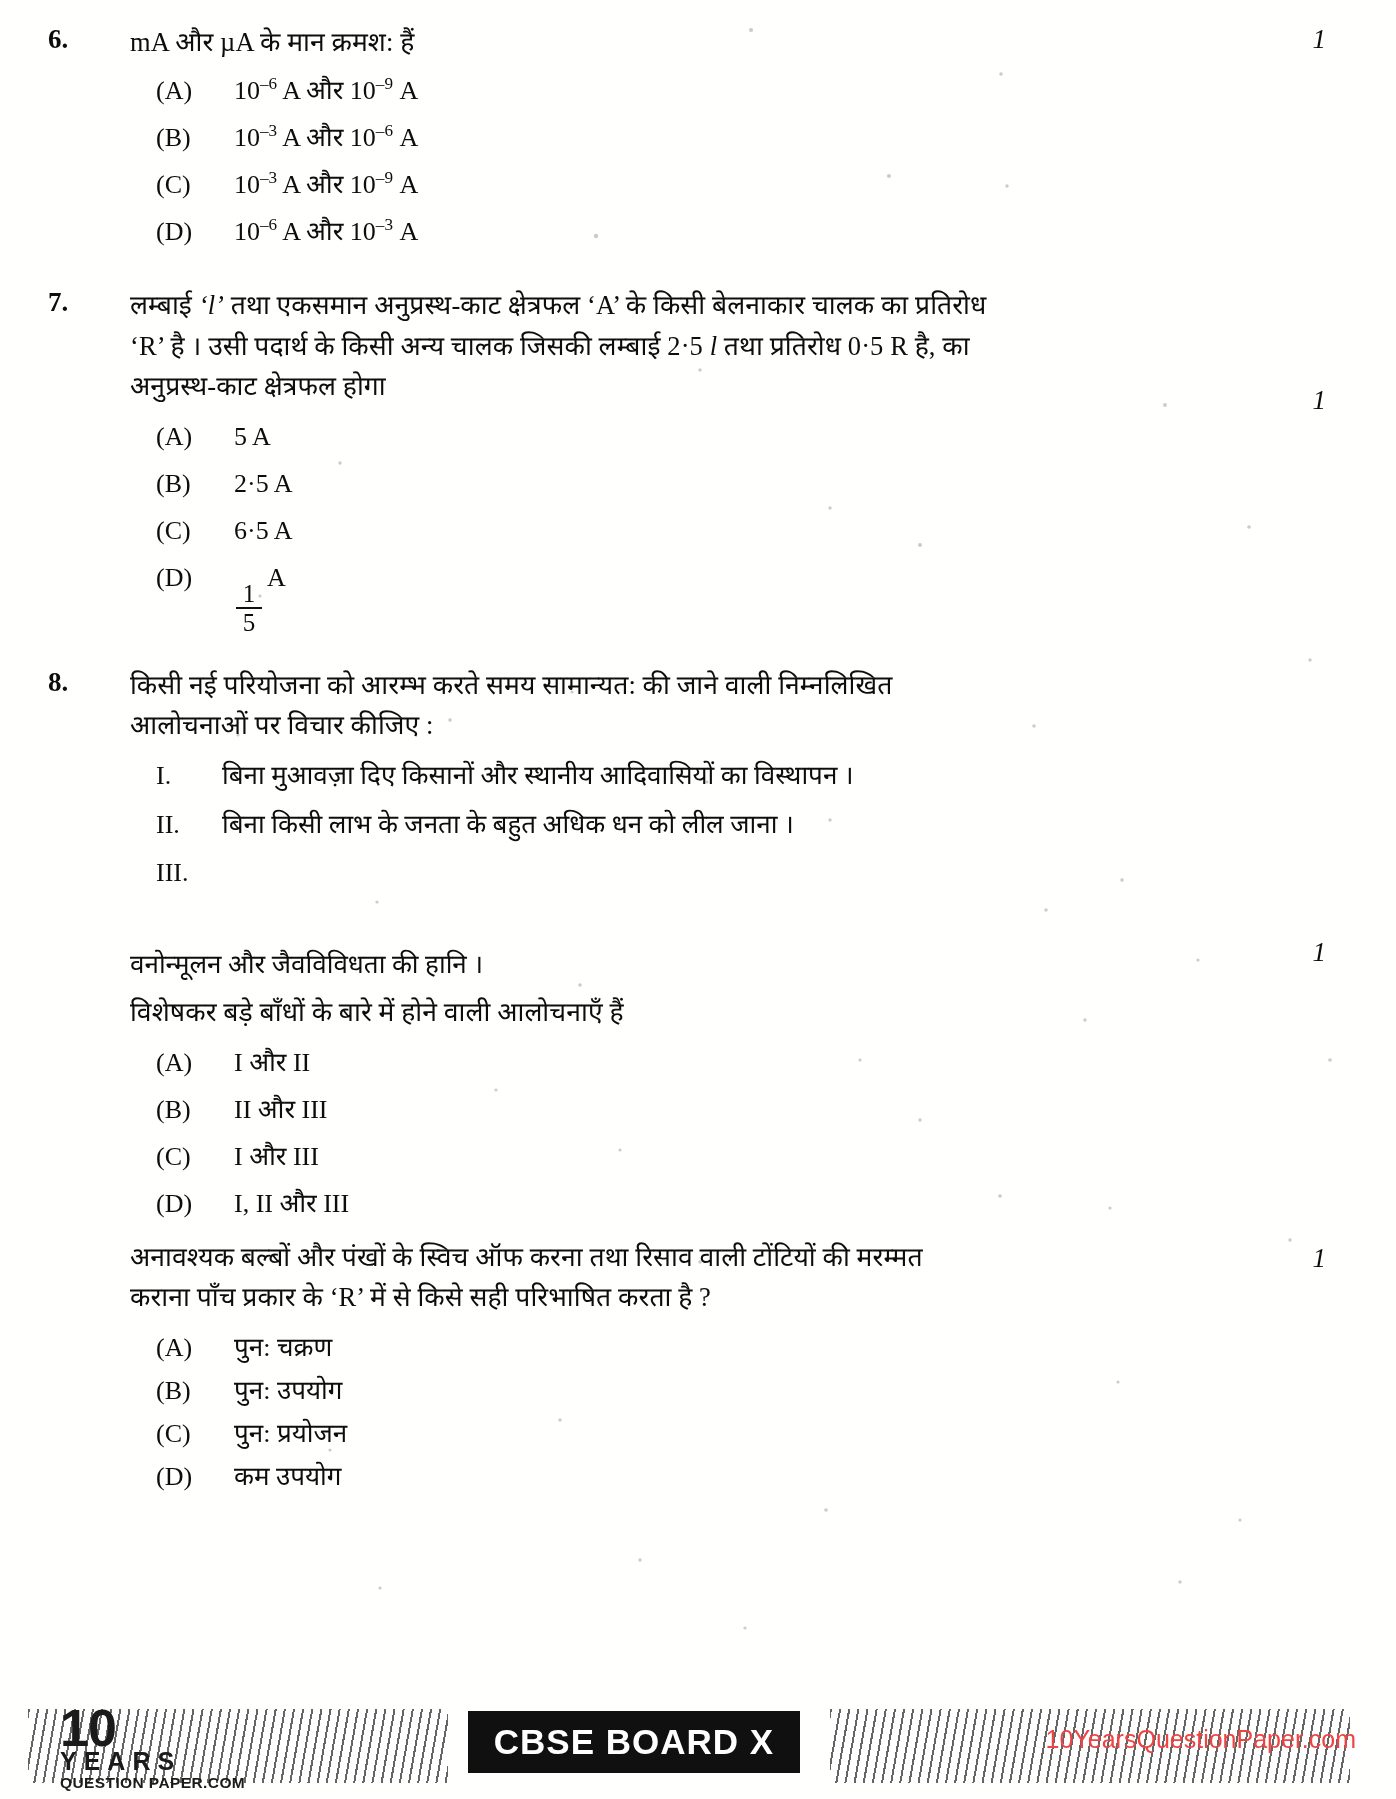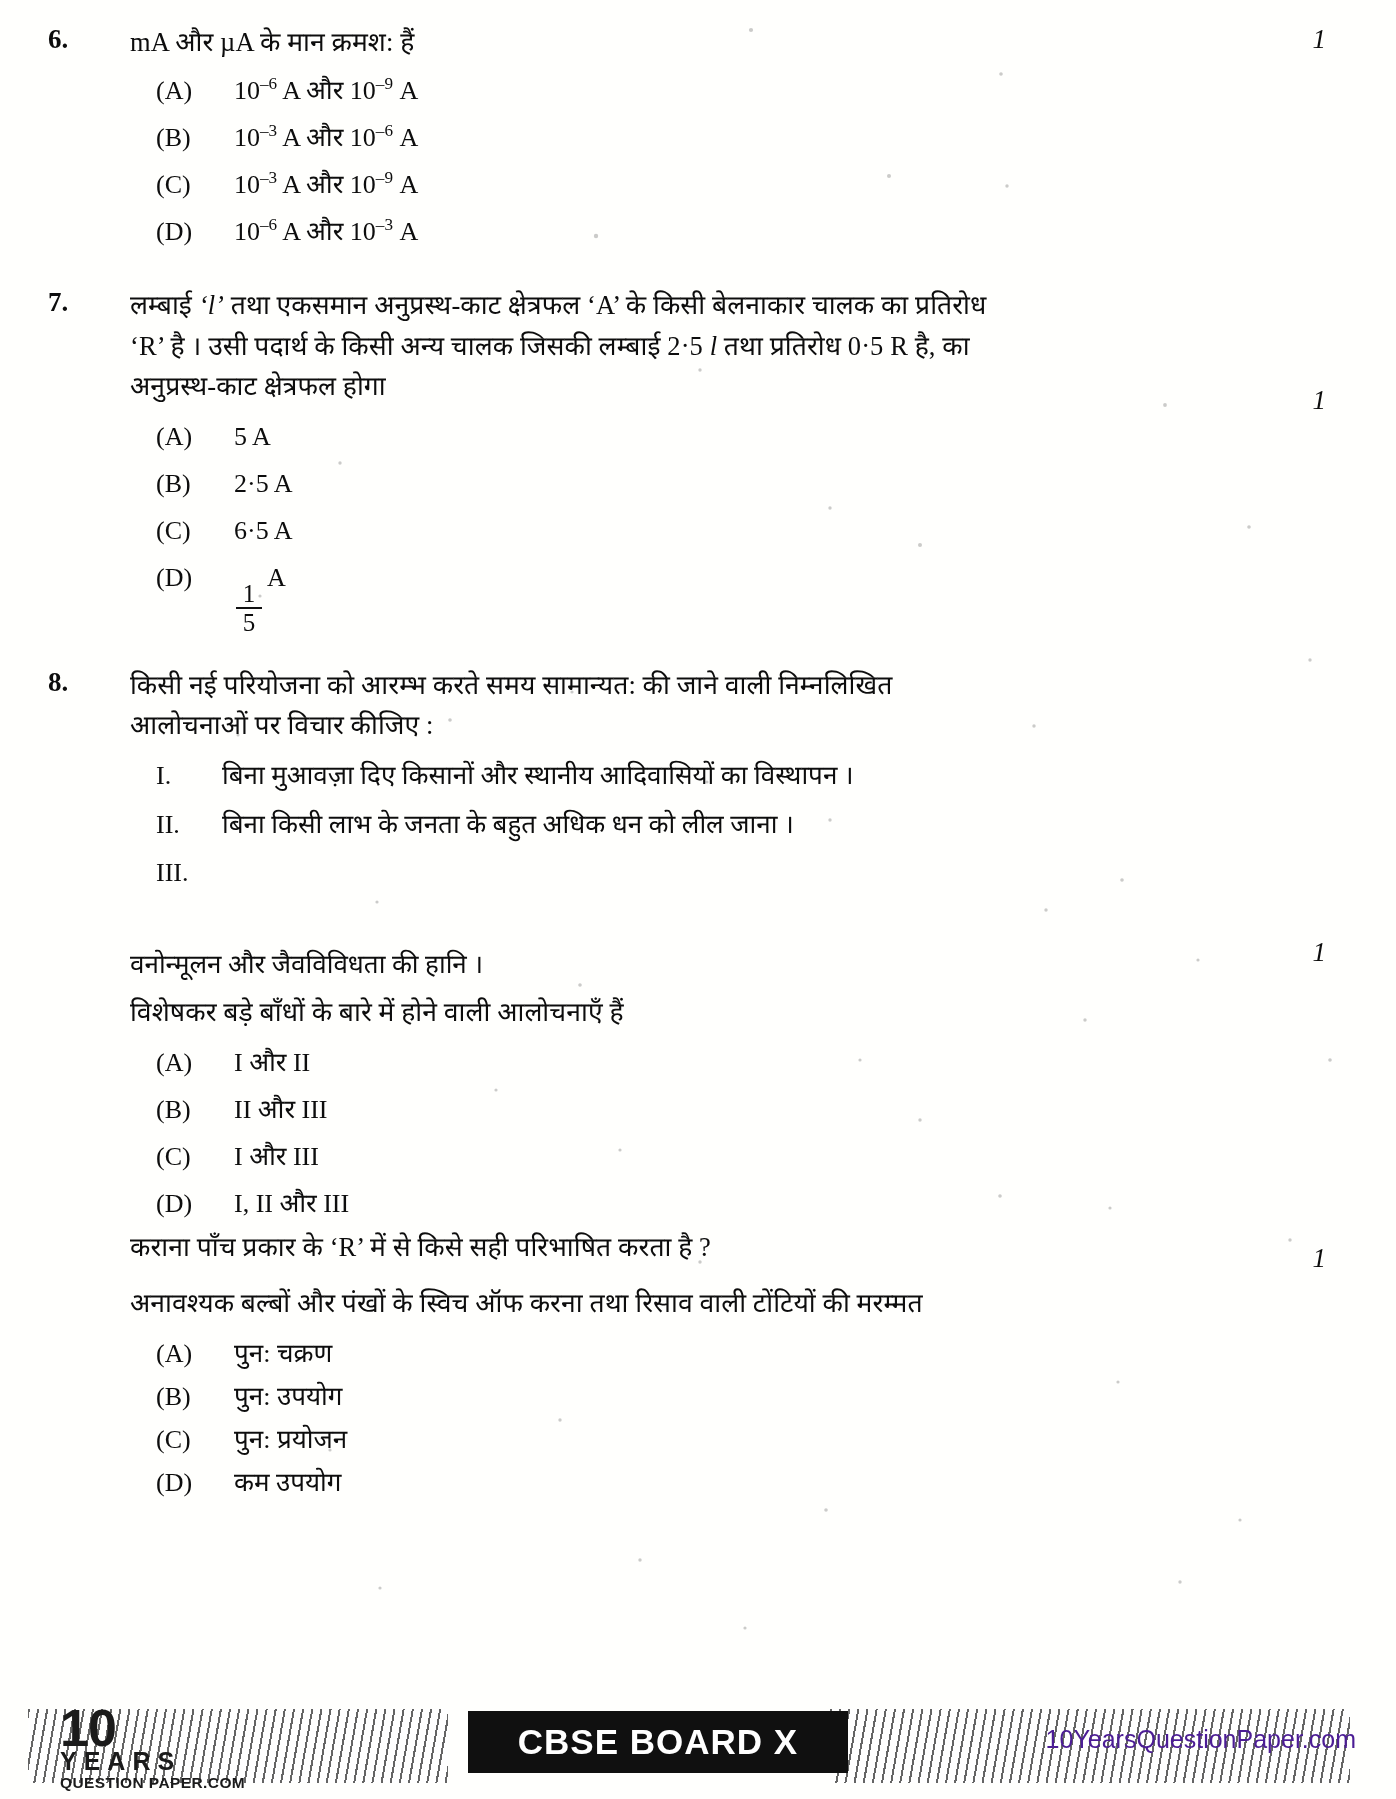--- a/index.html
+++ b/index.html
@@ -142,21 +142,21 @@
     );
     opacity: .85;
   }
   .hatch-left  { left: 28px;  width: 420px; }
   .hatch-right { left: 830px; width: 520px; }
 
   .brandbar {
     position: absolute;
     left: 468px;
     top: 20px;
-    width: 380px;
+    width: 332px;
     height: 62px;
     background: #101010;
     color: #ffffff;
     display: flex;
     align-items: center;
     justify-content: center;
     font-family: "Liberation Sans", sans-serif;
     font-weight: bold;
     font-size: 35px;
     letter-spacing: 1px;
@@ -190,21 +190,21 @@
     letter-spacing: .4px;
     margin-top: 0;
   }
 
   .siteurl {
     position: absolute;
     right: 40px;
     top: 34px;
     font-family: "Liberation Sans", sans-serif;
     font-size: 25px;
-    color: #4c1d95;
+    color: #ef4444;
     white-space: nowrap;
   }
 </style>
 </head>
 <body>
 
 <div id="page"></div>
 
 <svg id="speckle" width="1396" height="1799">
   <g fill="#2e2e2e" opacity="0.45">
@@ -355,22 +355,22 @@
           <div class="opt-lab">(C)</div>
           <div class="opt-txt">I और III</div>
         </div>
         <div class="opt" style="margin-bottom:6px;">
           <div class="opt-lab">(D)</div>
           <div class="opt-txt">I, II और III</div>
         </div>
       </div>
 
 
+      <div class="stem justify" style="margin-top:16px;">अनावश्यक बल्बों और पंखों के स्विच ऑफ करना तथा रिसाव वाली टोंटियों की मरम्मत</div>
       <div class="stem">कराना पाँच प्रकार के ‘R’ में से किसे सही परिभाषित करता है ?</div>
-      <div class="stem justify" style="margin-top:16px;">अनावश्यक बल्बों और पंखों के स्विच ऑफ करना तथा रिसाव वाली टोंटियों की मरम्मत</div>
 
       <div class="opts" style="margin-top:14px;">
         <div class="opt tight">
           <div class="opt-lab">(A)</div>
           <div class="opt-txt">पुन: चक्रण</div>
         </div>
         <div class="opt tight">
           <div class="opt-lab">(B)</div>
           <div class="opt-txt">पुन: उपयोग</div>
         </div>

